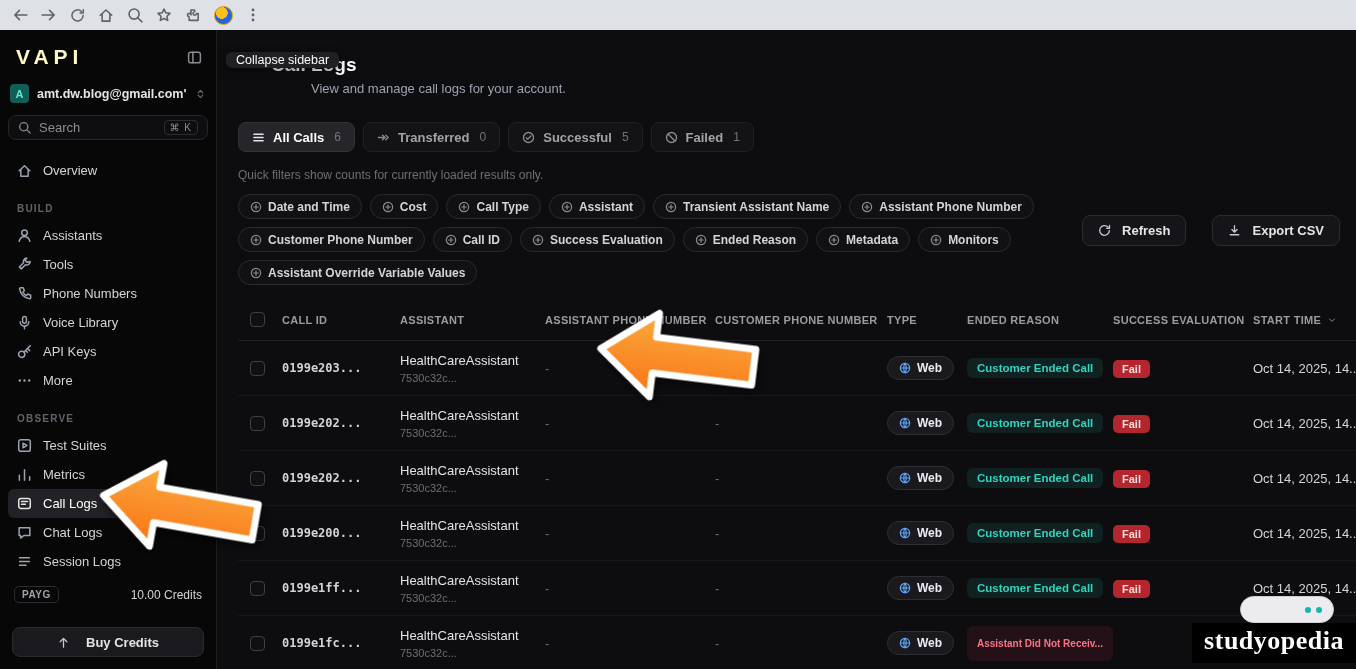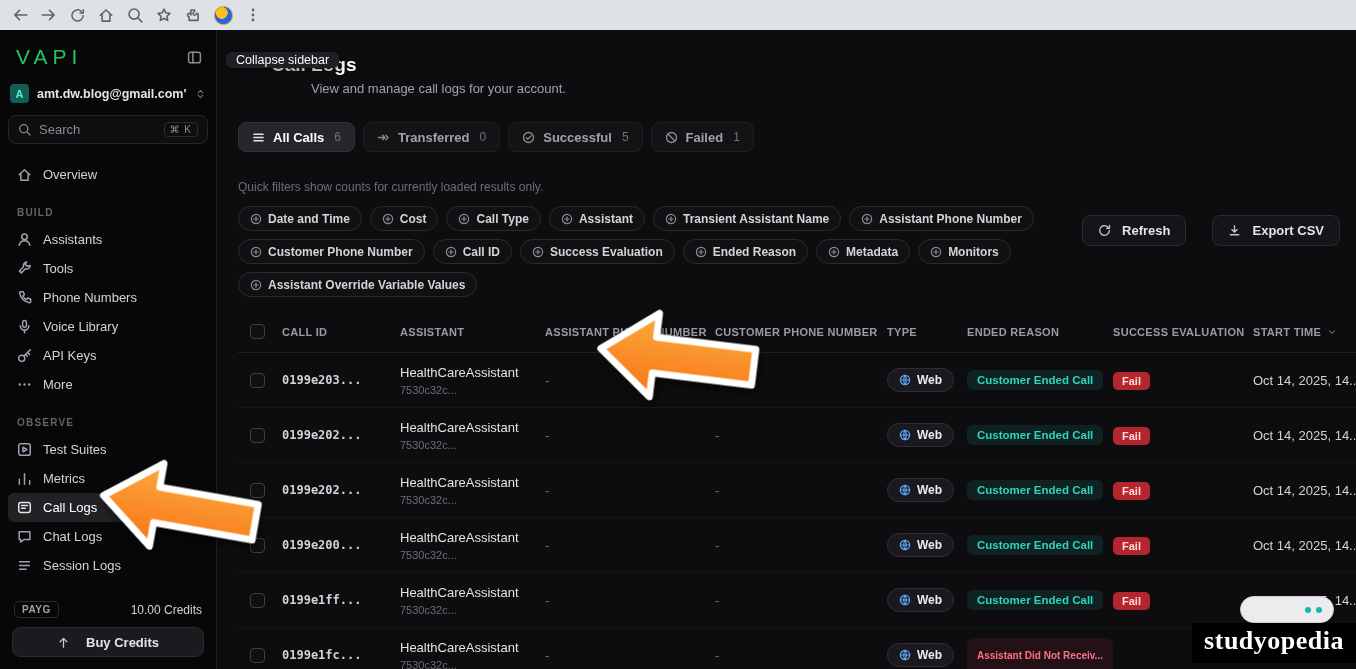--- a/index.html
+++ b/index.html
@@ -13,56 +13,56 @@
   .addr { flex:1; height:22px; background:#ffffff; border-radius:11px; display:flex; align-items:center; gap:9px; padding:0 12px; margin:0 6px; }
   .addr-text { font-size:12.5px; color:#202124; }
   .avatar-chip { width:19px; height:19px; border-radius:50%; background:radial-gradient(circle at 40% 35%, #fbbf24 0 38%, #2563eb 40% 100%); border:1.5px solid #caa00b; }
 
   
   .app { position:absolute; top:30px; left:0; right:0; bottom:0; display:flex; }
 
   
   .sidebar { width:217px; min-width:217px; background:#070708; border-right:1px solid #1e1e21; display:flex; flex-direction:column; position:relative; }
   .logo-row { display:flex; align-items:center; justify-content:space-between; padding:15px 14px 0 16px; }
-  .logo { color:#22c55e; font-size:21px; font-weight:400; letter-spacing:5px; }
+  .logo { color:#fef9c3; font-size:21px; font-weight:700; letter-spacing:5px; }
   .collapse-btn { color:#8b8b92; display:flex; }
   .org-row { display:flex; align-items:center; gap:8px; margin:15px 10px 0 10px; }
   .org-avatar { width:19px; height:19px; border-radius:4px; background:#115e59; color:#5eead4; font-size:11px; font-weight:700; display:flex; align-items:center; justify-content:center; flex:none; }
   .org-name { font-size:12.5px; font-weight:700; color:#e4e4e7; white-space:nowrap; overflow:hidden; max-width:152px; }
   .org-chevron { margin-left:auto; color:#6b7280; display:flex; }
   .search-box { margin:12px 8px 0; height:29px; border:1px solid #26262b; background:#0e0e10; border-radius:8px; display:flex; align-items:center; gap:8px; padding:0 9px; color:#8b8b92; }
   .search-text { font-size:13px; color:#8b8b92; flex:1; }
   .kbd { font-size:10px; color:#8b8b92; border:1px solid #2c2c31; border-radius:4px; padding:1px 5px; letter-spacing:1px; white-space:nowrap; }
   .nav { padding:0 8px; }
   .nav.top { margin-top:16px; }
   .nav-item { height:29px; border-radius:6px; display:flex; align-items:center; gap:10px; padding:0 9px; color:#d4d4d8; font-size:13px; }
   .nav-item .nicon { color:#9ca3af; width:16px; display:flex; flex:none; }
   .nav-item.active { background:#222226; color:#ffffff; }
   .nav-item.active .nicon { color:#e4e4e7; }
   .section-label { margin:18px 17px 7px; font-size:10px; font-weight:700; letter-spacing:1.2px; color:#63636b; }
   .billing { margin-top:auto; padding:10px 12px 12px; }
   .payg-row { display:flex; align-items:center; justify-content:space-between; padding:0 2px; }
   .payg-chip { border:1px solid #2c2c31; border-radius:5px; padding:2px 7px; font-size:10px; font-weight:700; color:#a1a1aa; letter-spacing:.5px; }
   .credits { font-size:12px; color:#d4d4d8; }
-  .buy-btn { margin-top:9px; height:30px; border:1px solid #2a2a2f; background:#1b1b1f; border-radius:8px; color:#e4e4e7; font-size:13px; font-weight:600; display:flex; align-items:center; justify-content:center; gap:16px; width:100%; }
+  .buy-btn { margin-top:24px; height:30px; border:1px solid #2a2a2f; background:#1b1b1f; border-radius:8px; color:#e4e4e7; font-size:13px; font-weight:600; display:flex; align-items:center; justify-content:center; gap:16px; width:100%; }
   .buy-btn .nicon { display:flex; color:#c7c7cc; }
 
   
   .main { flex:1; position:relative; background:#0d0d10; padding:24px 0 0 21px; overflow:hidden; }
   .tooltip { position:absolute; left:9px; top:22px; background:#202024; border-radius:6px; padding:1px 10px; font-size:12.5px; color:#fafafa; z-index:10; box-shadow:0 2px 8px rgba(0,0,0,.55); white-space:nowrap; }
   .page-header { margin-left:33px; }
   .page-title { font-size:19px; font-weight:700; color:#ffffff; }
   .page-subtitle { margin-top:5px; font-size:13px; color:#9ca3af;margin-left:40px; }
   .tabs-row { margin-top:26px; display:flex; gap:8px; }
   .tab { height:30px; display:inline-flex; align-items:center; gap:8px; padding:0 13px; border-radius:8px; background:#131316; border:1px solid #202024; color:#a1a1aa; font-size:13px; font-weight:600; }
   .tab .ticon { display:flex; color:#8b8b92; }
   .tab.active { background:#26262a; border-color:#323237; color:#ffffff; }
   .tab.active .ticon { color:#e4e4e7; }
   .tab .count { font-weight:400; color:#71717a; font-size:12px; margin-left:2px; }
-  .note { margin-top:28px; font-size:12px; color:#6d6d76; }
+  .note { margin-top:16px; font-size:12px; color:#6d6d76; }
   .filters-wrap { margin-top:12px; }
   .chips { display:flex; flex-wrap:wrap; gap:8px; max-width:880px; }
   .chip { height:25px; display:inline-flex; align-items:center; gap:6px; padding:0 11px; border:1px solid #2a2a2f; background:#111114; border-radius:999px; color:#d4d4d8; font-size:12px; font-weight:600; white-space:nowrap; }
   .chip .cicon { display:flex; color:#8b8b92; }
   .actions { position:absolute; top:185px; right:16px; display:flex; gap:26px; z-index:3; }
   .btn { height:31px; display:inline-flex; align-items:center; gap:11px; padding:0 15px; border:1px solid #2a2a2f; background:#151519; border-radius:8px; color:#e4e4e7; font-size:13px; font-weight:600; }
   .btn .bicon2 { display:flex; color:#c7c7cc; }
 
   
   .table { margin-top:14px; }

